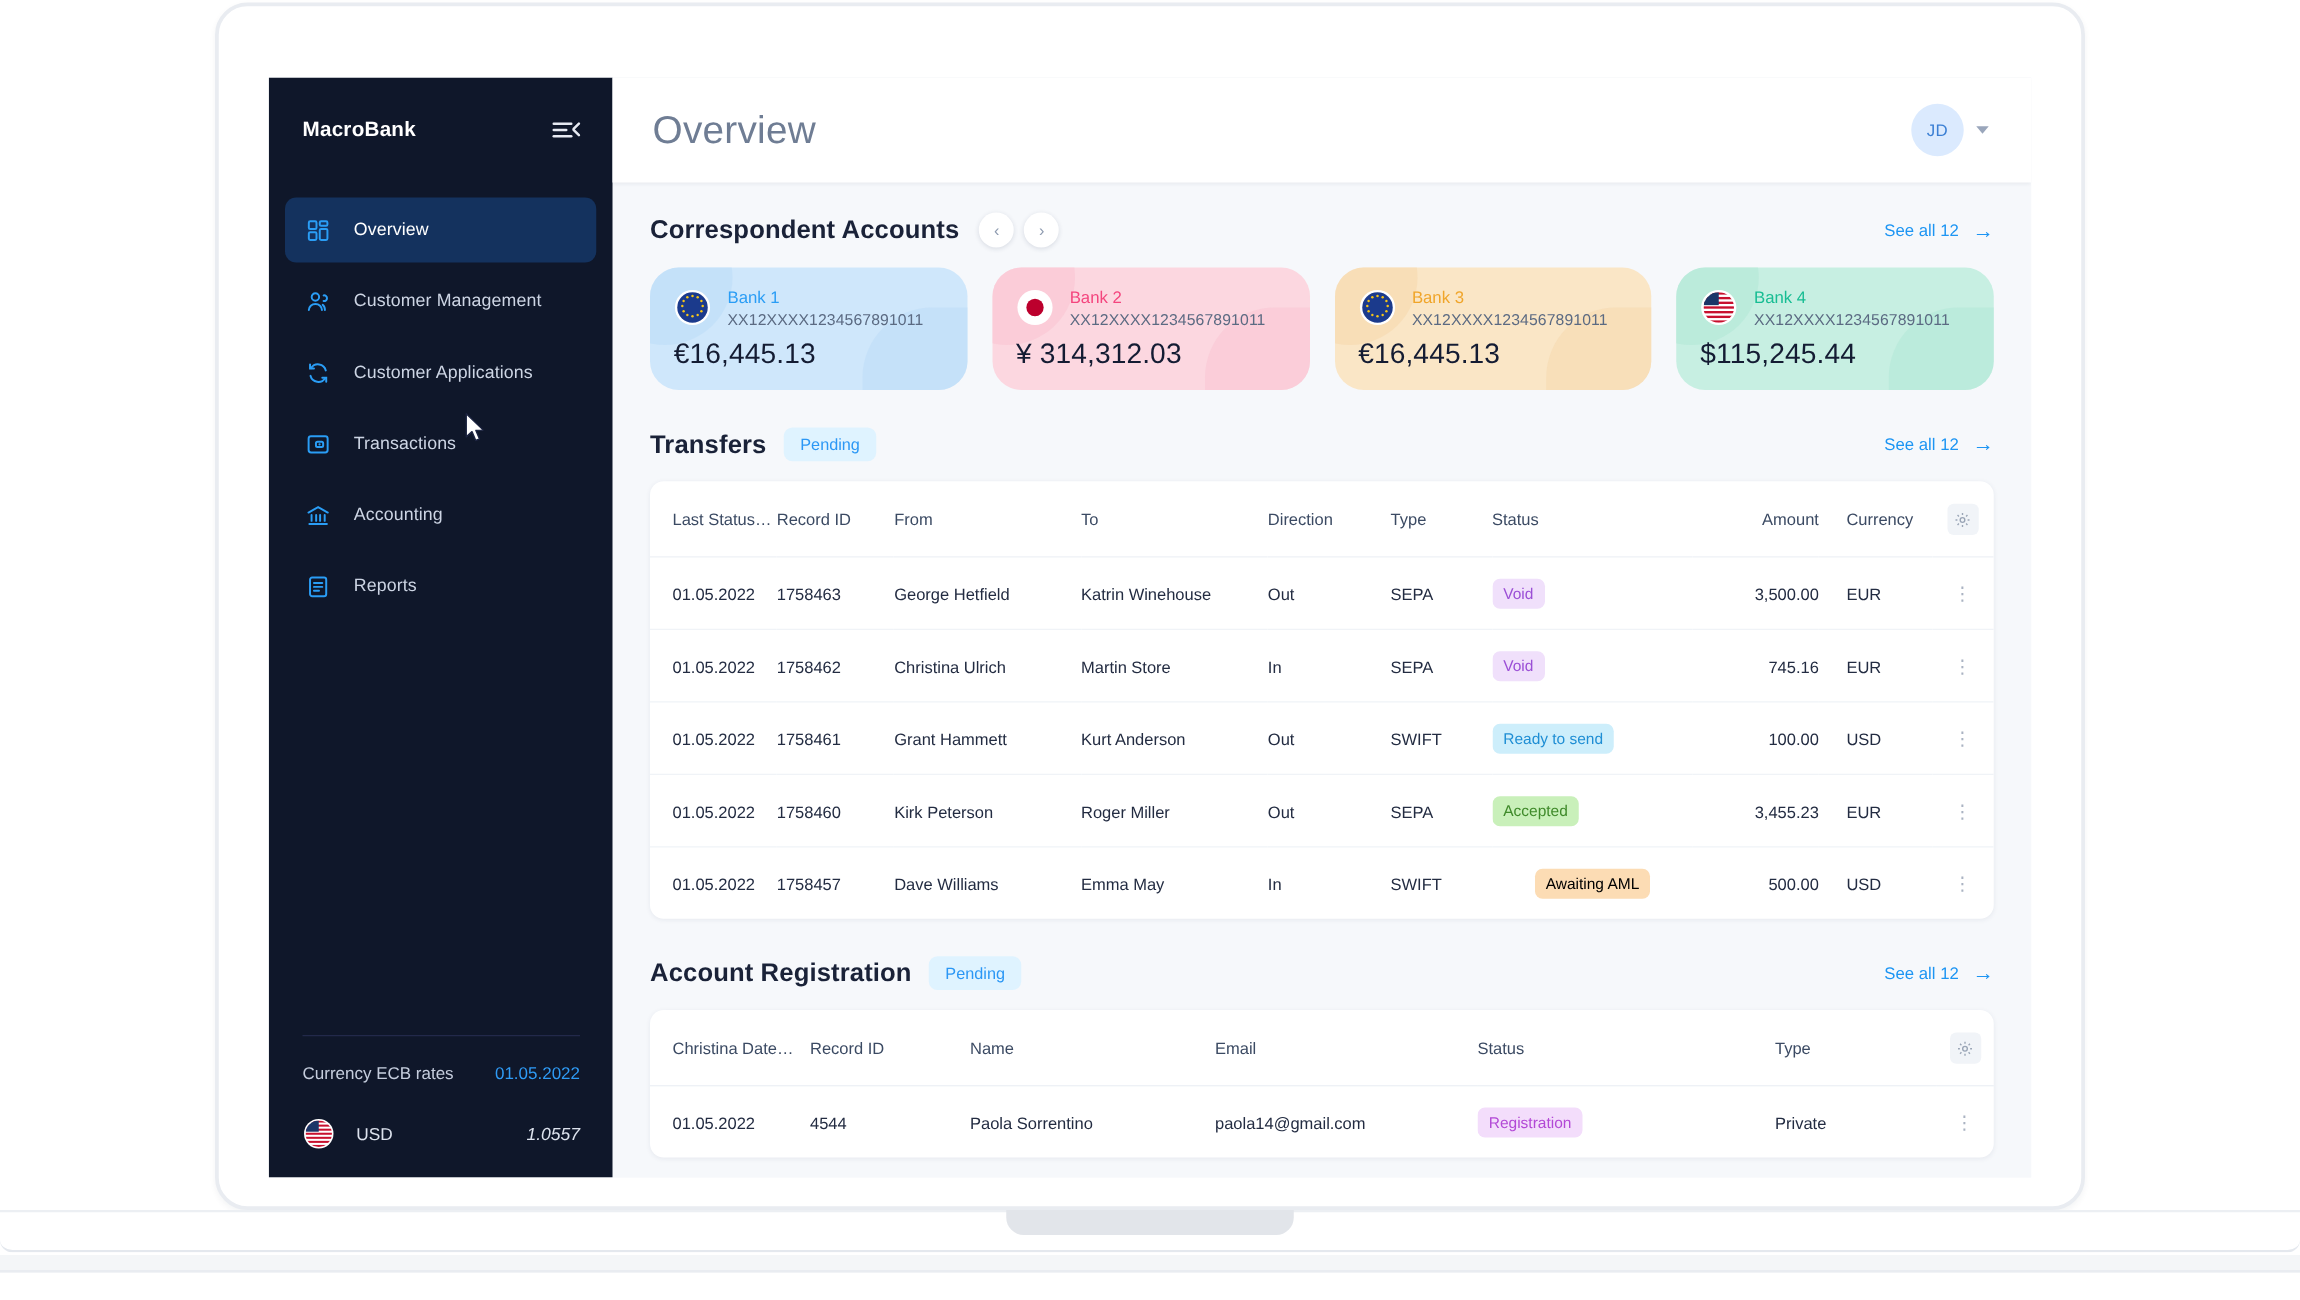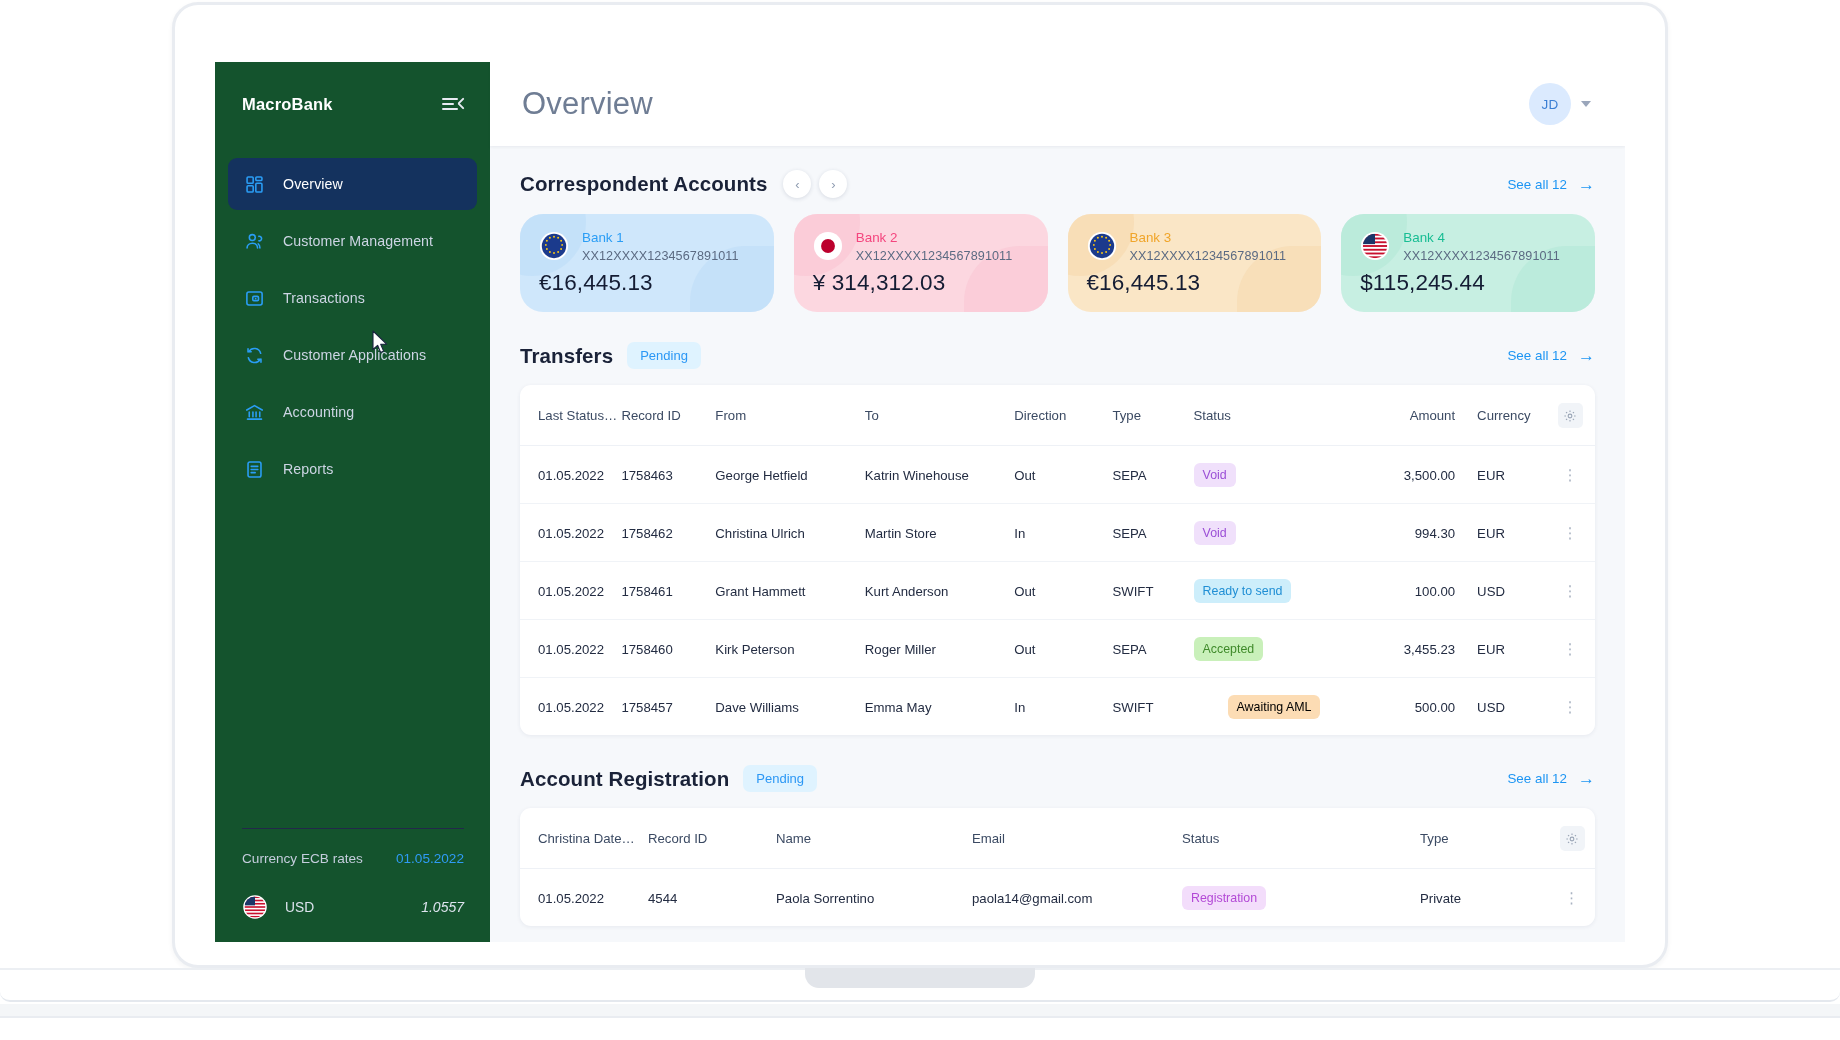--- a/index.html
+++ b/index.html
@@ -53,21 +53,21 @@
     left: 215px; top: 62px;
     width: 1410px; height: 880px;
     overflow: hidden;
     background: #f6f8fb;
     display: flex;
   }
 
   
   .sidebar {
     width: 275px; flex: none;
-    background: #14532d;
+    background: #0f172a;
     display: flex; flex-direction: column;
     position: relative;
   }
   .sb-brandrow {
     height: 84px; flex: none;
     display: flex; align-items: center; justify-content: space-between;
     padding: 0 26px 0 27px;
   }
   .sb-brand {
     color: #ffffff; font-size: 16.5px; font-weight: bold; letter-spacing: .2px;
@@ -273,36 +273,36 @@
           <svg class="sb-ico" viewBox="0 0 24 24" fill="none" stroke="#2a9df5" stroke-width="1.8" stroke-linecap="round">
             <circle cx="9.5" cy="7.5" r="3.4"></circle>
             <path d="M3.5 19.5c0-3.3 2.7-5.6 6-5.6s6 2.3 6 5.6"></path>
             <path d="M17 11.2a2.6 2.6 0 1 0 0-5.1"></path>
             <path d="M18.2 19.5c0-2.4-.8-4-2-4.8"></path>
           </svg>
           <span class="sb-label">Customer Management</span>
         </div>
 
         <div class="sb-item">
-          <svg class="sb-ico" viewBox="0 0 24 24" fill="none" stroke="#2a9df5" stroke-width="1.8">
-            <rect x="3.3" y="4.6" width="17.4" height="14.8" rx="2.2"></rect>
-            <rect x="10" y="9.6" width="6.6" height="4.8" rx="1.4"></rect>
-            <circle cx="13.3" cy="12" r="1" fill="#2a9df5" stroke="none"></circle>
-          </svg>
-          <span class="sb-label">Transactions</span>
-        </div>
-
-        <div class="sb-item">
           <svg class="sb-ico" viewBox="0 0 24 24" fill="none" stroke="#2a9df5" stroke-width="1.8" stroke-linecap="round">
             <path d="M19 9.5A7.4 7.4 0 0 0 5.6 7.4"></path>
             <path d="M5 14.5A7.4 7.4 0 0 0 18.4 16.6"></path>
             <path d="M4.6 4.2v3.6h3.6"></path>
             <path d="M19.4 19.8v-3.6h-3.6"></path>
           </svg>
           <span class="sb-label">Customer Applications</span>
+        </div>
+
+        <div class="sb-item">
+          <svg class="sb-ico" viewBox="0 0 24 24" fill="none" stroke="#2a9df5" stroke-width="1.8">
+            <rect x="3.3" y="4.6" width="17.4" height="14.8" rx="2.2"></rect>
+            <rect x="10" y="9.6" width="6.6" height="4.8" rx="1.4"></rect>
+            <circle cx="13.3" cy="12" r="1" fill="#2a9df5" stroke="none"></circle>
+          </svg>
+          <span class="sb-label">Transactions</span>
         </div>
 
         <div class="sb-item">
           <svg class="sb-ico" viewBox="0 0 24 24" fill="none" stroke="#2a9df5" stroke-width="1.8" stroke-linecap="round">
             <path d="M3.2 9.2 12 4.2l8.8 5"></path>
             <path d="M6 11.4v5.4M10.2 11.4v5.4M13.8 11.4v5.4M18 11.4v5.4"></path>
             <path d="M4 19.6h16"></path>
           </svg>
           <span class="sb-label">Accounting</span>
         </div>
@@ -554,21 +554,21 @@
                   <td class="gear-cell"><span class="kebab">⋮</span></td>
                 </tr>
                 <tr>
                   <td class="pad-l">01.05.2022</td>
                   <td>1758462</td>
                   <td>Christina Ulrich</td>
                   <td>Martin Store</td>
                   <td>In</td>
                   <td>SEPA</td>
                   <td><span class="badge" style="background: rgb(240, 224, 251); color: rgb(155, 79, 214);">Void</span></td>
-                  <td class="ta-r">994.30</td>
+                  <td class="ta-r">745.16</td>
                   <td style="padding-left: 22px;">EUR</td>
                   <td class="gear-cell"><span class="kebab">⋮</span></td>
                 </tr>
                 <tr>
                   <td class="pad-l">01.05.2022</td>
                   <td>1758461</td>
                   <td>Grant Hammett</td>
                   <td>Kurt Anderson</td>
                   <td>Out</td>
                   <td>SWIFT</td>

